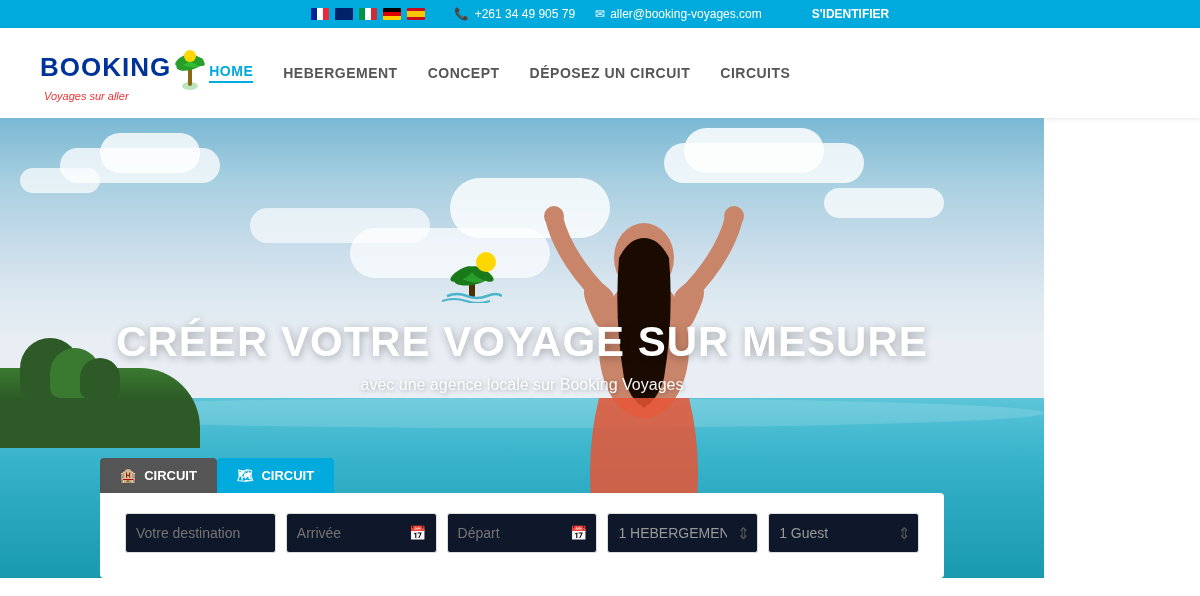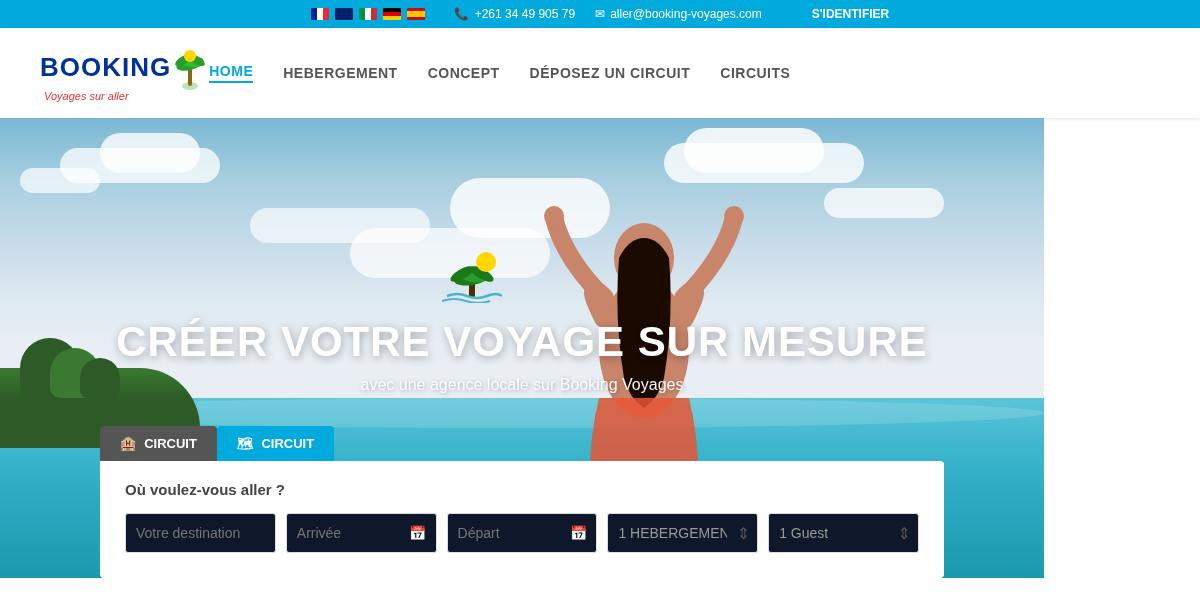--- a/index.html
+++ b/index.html
@@ -346,21 +346,20 @@
       <div class="search-tab hotels">
         <span>🏨</span>
         <span>CIRCUIT</span>
       </div>
       <div class="search-tab circuits">
         <span>🗺</span>
         <span>CIRCUIT</span>
       </div>
     </div>
     <div class="search-box">
-      <div class="search-box-title">Où voulez-vous aller ?</div>
       <div class="search-fields">
         <div class="search-field">
           <input type="text" placeholder="Votre destination" style="">
         </div>
         <div class="search-field" style="position:relative;">
           <input type="text" placeholder="Arrivée" style="">
           <span class="cal-icon">📅</span>
         </div>
         <div class="search-field" style="position:relative;">
           <input type="text" placeholder="Départ" style="">

